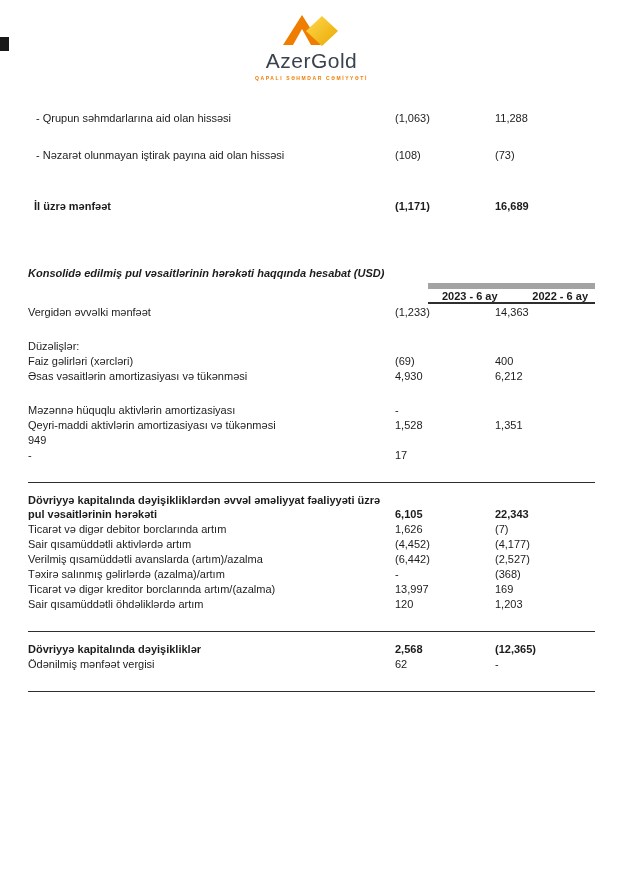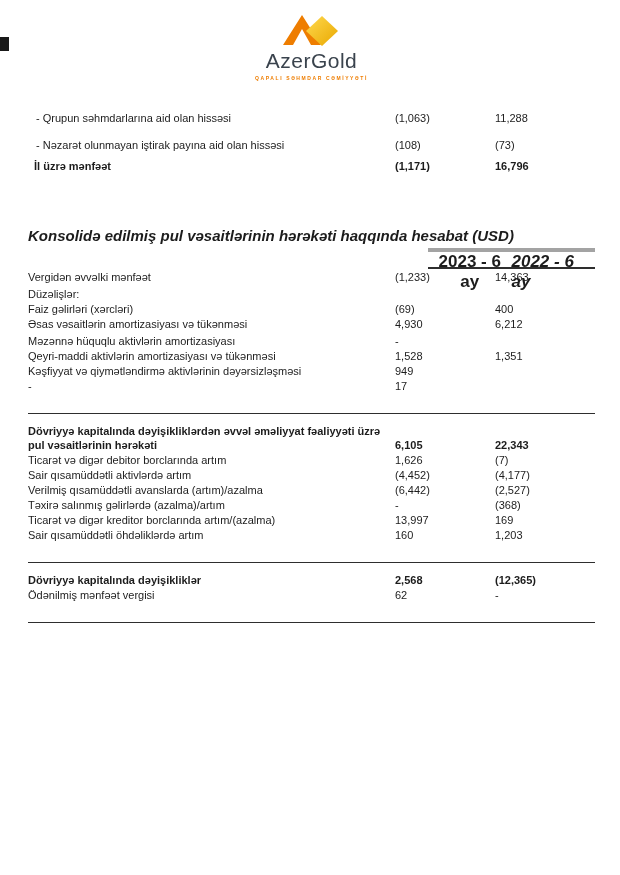--- a/index.html
+++ b/index.html
@@ -15,39 +15,39 @@
   .logo { text-align:center; padding-top:2px; }
   .logo-word { font-size:21px; color:#3a434d; letter-spacing:0.5px; margin-top:-3px; }
   .logo-sub  { font-size:5px; color:var(--logo-orange,#ed9b00); letter-spacing:1.6px; margin-top:2px; font-weight:700; }
 
   .rows { }
   .top-rows { margin-top:30px; }
   .row {
     display:grid; grid-template-columns:1fr 100px 100px; align-items:end;
     font-size:11px; line-height:14px; margin-top:1px;
   }
-  .top-rows .row { margin-top:13px; }
+  .top-rows .row { margin-top:23px; }
   .top-rows .row:first-child { margin-top:8px; }
-  .top-rows .row.bold { margin-top:7px;padding-left:6px; }
-  .row.tight { margin-top:3px; }
+  .top-rows .row.bold { margin-top:37px;padding-left:6px; }
+  .row.tight { margin-top:20px; }
   .row.bold { font-weight:700; }
   .row .num  { text-align:left; padding-right:8px; white-space:nowrap; }
   .row .num2 { padding-right:17px; }
   .row.indent .label { padding-left:8px; }
 
-  .stmt-title { margin-top:54px; font-size:15px; font-weight:700; font-style:italic; }
+  .stmt-title { margin-top:54px; font-size:11px; font-weight:700; font-style:italic; }
 
   .col-header {
     margin-left:400px; width:167px; margin-top:4px; height:21px;
-    border-top:4px solid #a3a3a3; border-bottom:2px solid #2e2e2e;
+    border-top:6px solid #a3a3a3; border-bottom:2px solid #2e2e2e;
     display:grid; grid-template-columns:1fr 1fr; align-items:center;
-    font-size:17px; font-weight:700;
+    font-size:11px; font-weight:700;
   }
   .col-header .c1 { text-align:center; }
-  .col-header .c2 { text-align:left; padding-right:7px;font-style:italic; }
+  .col-header .c2 { text-align:right; padding-right:7px; }
 
   .section-header { margin-top:10px; font-size:11px; font-weight:700; }
 
   .rule { border-top:1px solid #2e2e2e; margin-top:20px; height:0; }
   .rule + .row { margin-top:10px; }
 </style>
 </head>
 <body>
 
 <div class="page">
@@ -76,21 +76,21 @@
           <div class="num num2">11,288</div>
         </div>
         <div class="row indent">
           <div class="label">- Nəzarət olunmayan iştirak payına aid olan hissəsi</div>
           <div class="num">(108)</div>
           <div class="num num2">(73)</div>
         </div>
         <div class="row bold">
           <div class="label">İl üzrə mənfəət</div>
           <div class="num">(1,171)</div>
-          <div class="num num2">16,796</div>
+          <div class="num num2">16,689</div>
         </div>
       </div>
 
     <h2 class="stmt-title">Konsolidə edilmiş pul vəsaitlərinin hərəkəti haqqında hesabat (USD)</h2>
 
     <div class="col-header">
       <div class="c1">2023 - 6 ay</div>
       <div class="c2">2022 - 6 ay</div>
     </div>
 
@@ -120,21 +120,20 @@
           <div class="label">Məzənnə hüquqlu aktivlərin amortizasiyası</div>
           <div class="num">-</div>
           <div class="num num2"></div>
         </div>
         <div class="row">
           <div class="label">Qeyri-maddi aktivlərin amortizasiyası və tükənməsi</div>
           <div class="num">1,528</div>
           <div class="num num2">1,351</div>
         </div>
         <div class="row">
-          <div class="label">Kəşfiyyat və qiymətləndirmə aktivlərinin dəyərsizləşməsi</div>
           <div class="num">949</div>
           <div class="num num2"></div>
         </div>
         <div class="row">
           <div class="num">-</div>
           <div class="num num2">17</div>
         </div>
         <div class="rule"></div>
         <div class="row bold">
           <div class="label">Dövriyyə kapitalında dəyişikliklərdən əvvəl əməliyyat fəaliyyəti üzrə pul vəsaitlərinin hərəkəti</div>
@@ -161,21 +160,21 @@
           <div class="num">-</div>
           <div class="num num2">(368)</div>
         </div>
         <div class="row">
           <div class="label">Ticarət və digər kreditor borclarında artım/(azalma)</div>
           <div class="num">13,997</div>
           <div class="num num2">169</div>
         </div>
         <div class="row">
           <div class="label">Sair qısamüddətli öhdəliklərdə artım</div>
-          <div class="num">160</div>
+          <div class="num">120</div>
           <div class="num num2">1,203</div>
         </div>
         <div class="rule"></div>
         <div class="row bold">
           <div class="label">Dövriyyə kapitalında dəyişikliklər</div>
           <div class="num">2,568</div>
           <div class="num num2">(12,365)</div>
         </div>
         <div class="row">
           <div class="label">Ödənilmiş mənfəət vergisi</div>

